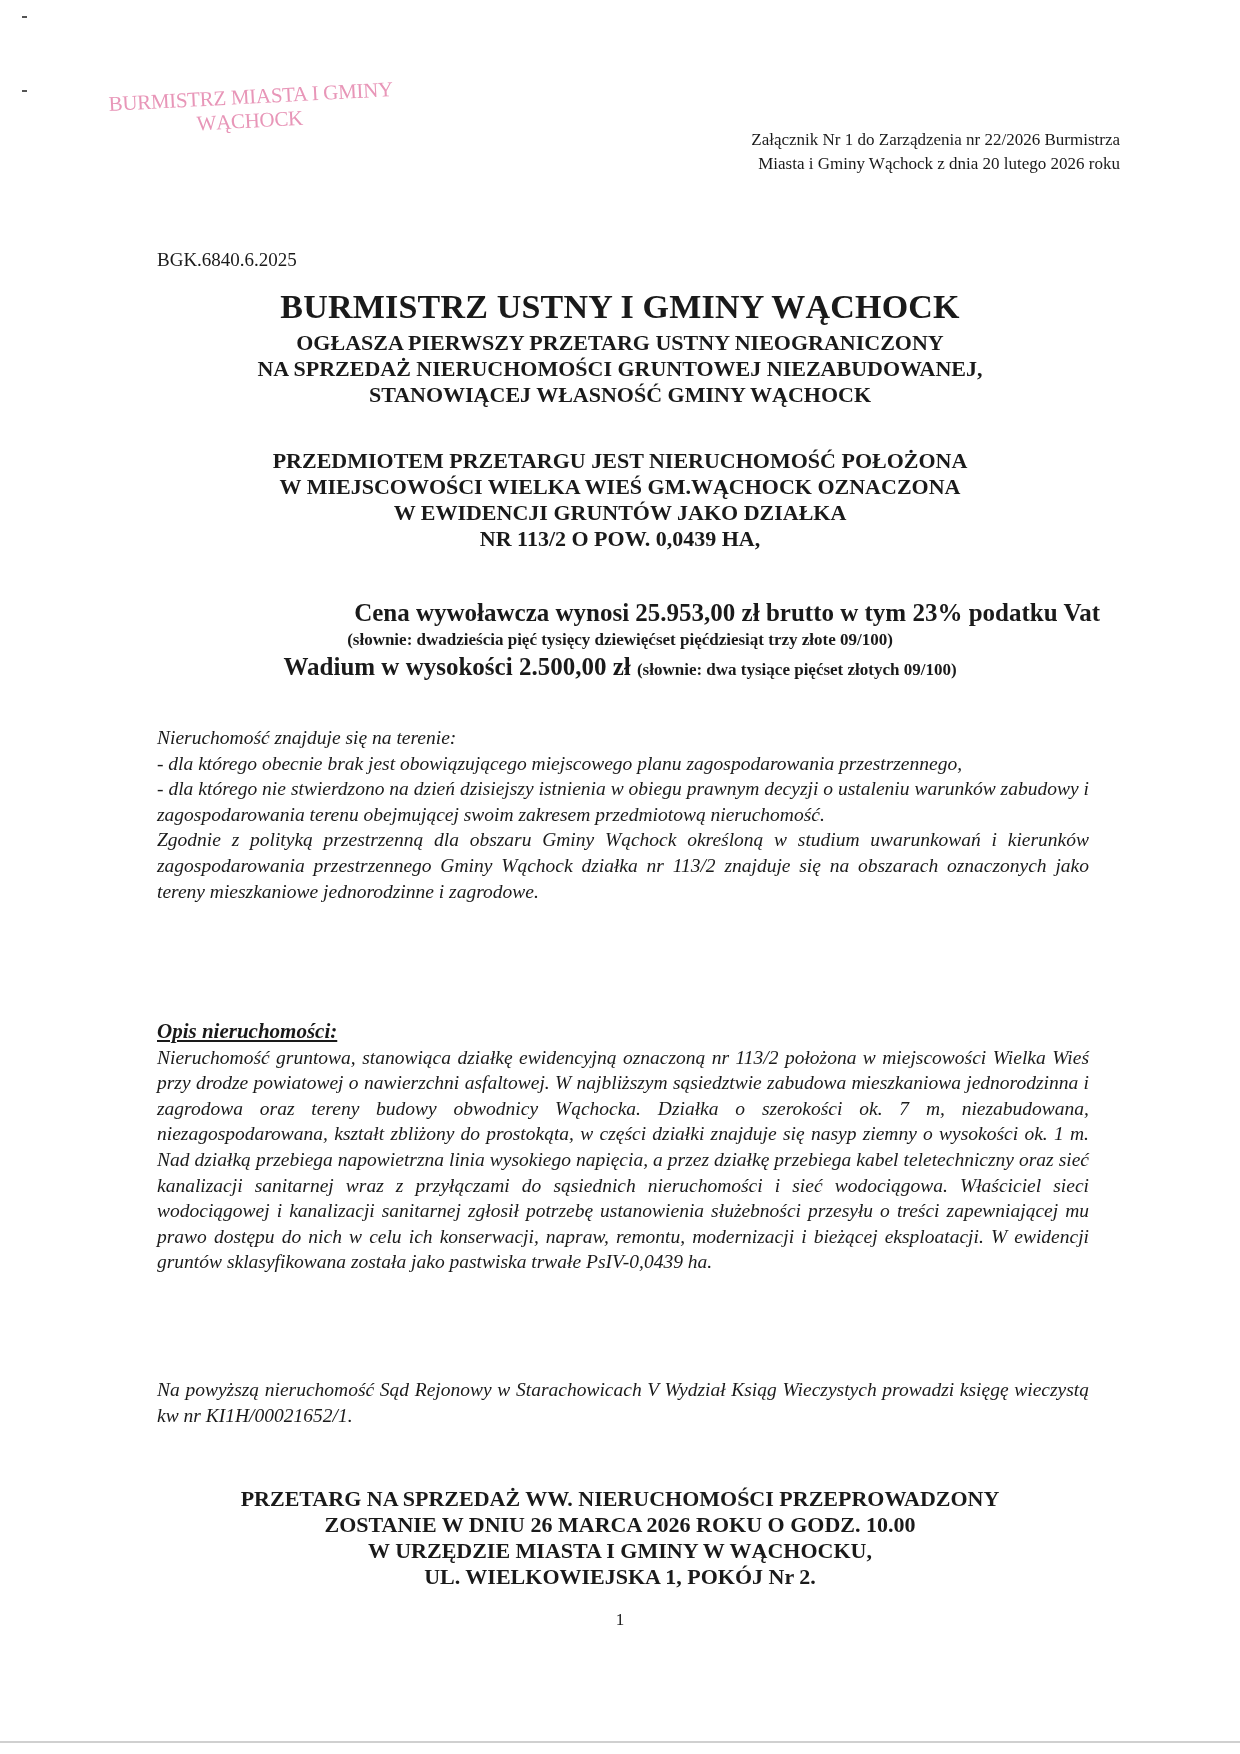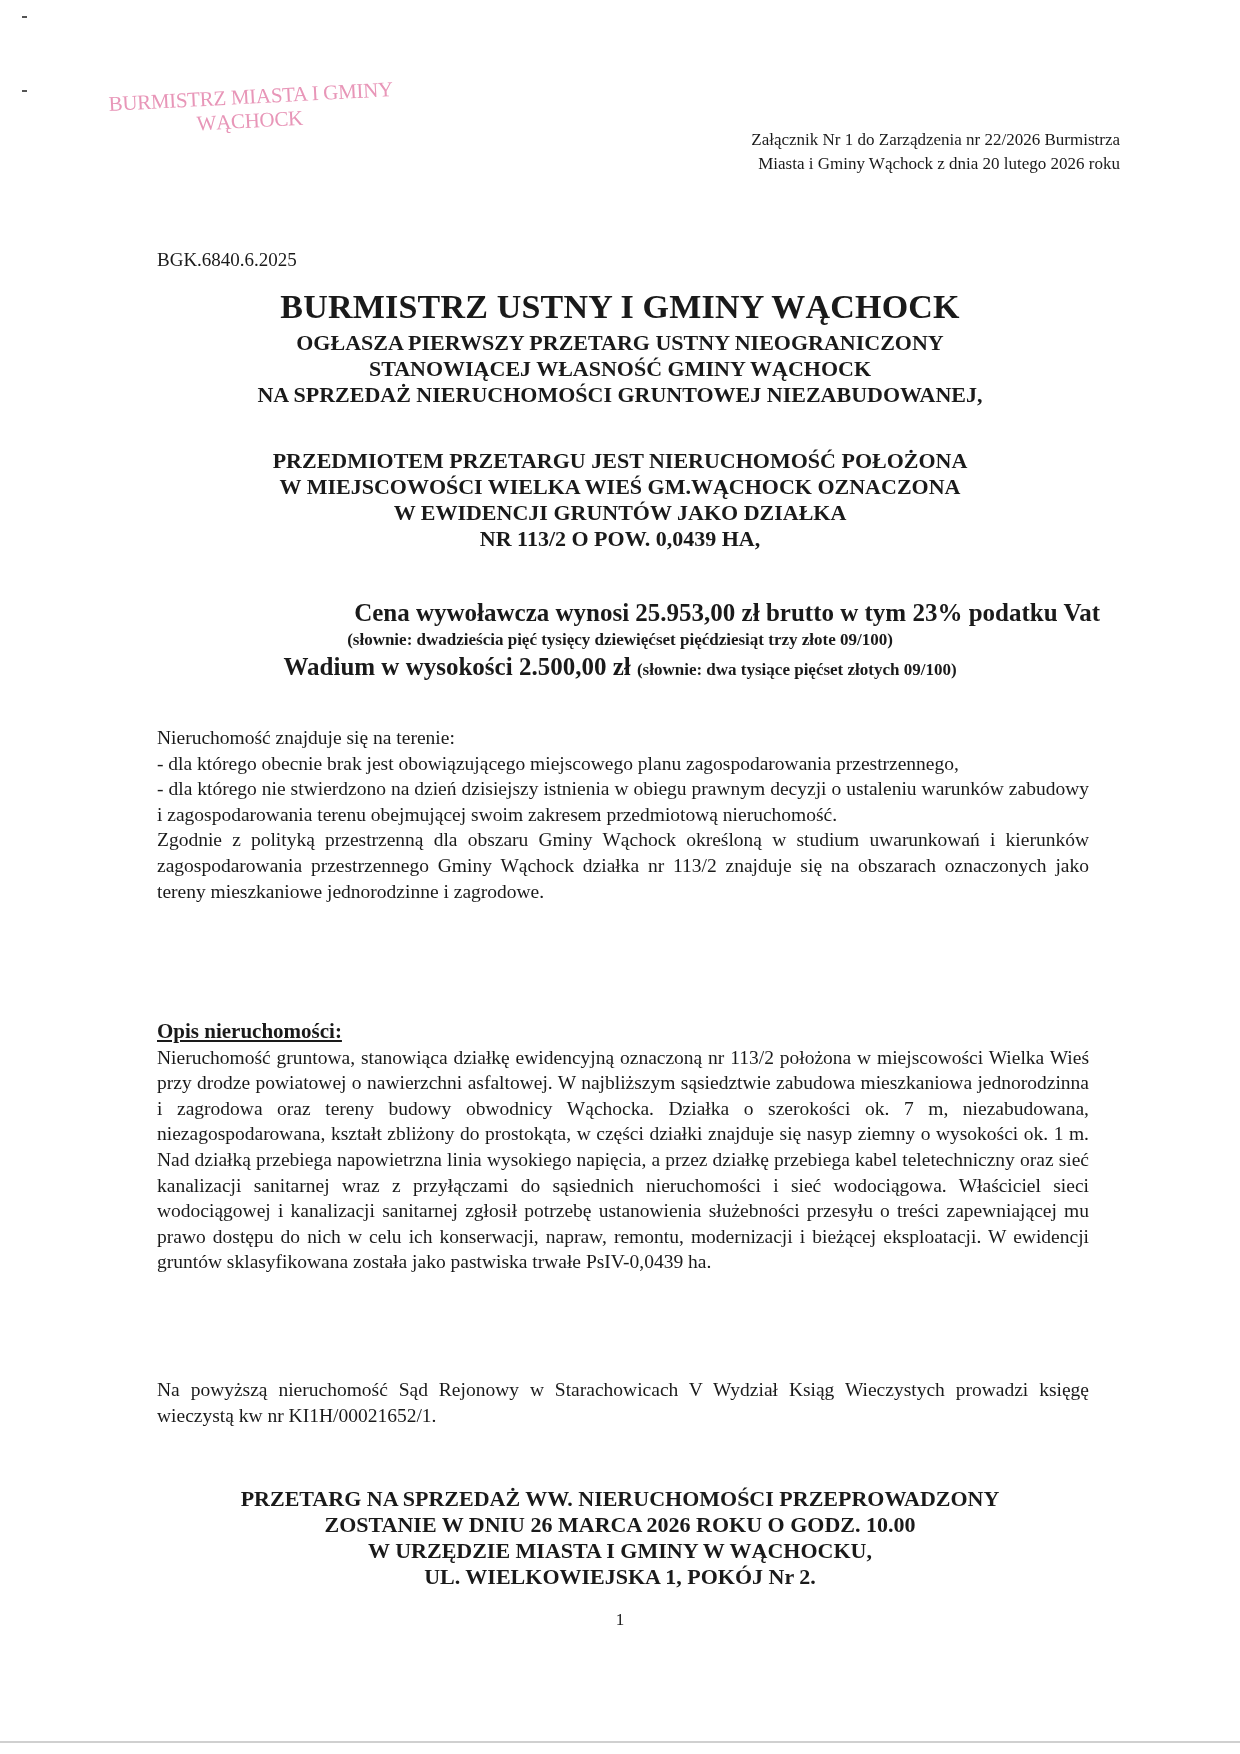--- a/index.html
+++ b/index.html
@@ -16,21 +16,21 @@
     .center { position:absolute; left:140px; width:960px; text-align:center; font-weight:bold; }
     .title { top:288px; font-size:34px; line-height:38px; letter-spacing:0.2px; }
     .subtitle { top:330px; font-size:22px; line-height:26px;text-align:center; }
     .subject { top:448px; font-size:22px; line-height:26px; }
     .price { top:598px; }
     .price .l1 { font-size:25px; line-height:30px;text-align:right; }
     .price .l2 { font-size:17px; line-height:24px; }
     .price .l3 { font-size:25px; line-height:30px; }
     .price .l3 .small { font-size:17px; }
     .body-text { position:absolute; left:157px; width:932px; font-size:19.5px; line-height:25.6px; text-align:justify; }
-    .body-text p { margin:0; }
+    .body-text p { margin:0;font-style:italic; }
     .intro { top:725px; }
     .desc-head { font-weight:bold; text-decoration:underline; font-size:21px; }
     .desc { top:1019px; }
     .court { top:1377px; }
     .auction { top:1486px; font-size:22px; line-height:26px; }
     .page-num { position:absolute; left:0; width:1240px; top:1610px; text-align:center; font-size:17px; }
     .scan-edge { position:absolute; left:0; top:1741px; width:1240px; height:2px; background:#d0d0d0; }
   </style>
 </head>
 <body>
@@ -47,22 +47,22 @@
   <div>Załącznik Nr 1 do Zarządzenia nr 22/2026 Burmistrza</div>
   <div>Miasta i Gminy Wąchock z dnia 20 lutego 2026 roku</div>
 </div>
 
 <div class="ref">BGK.6840.6.2025</div>
 
 <div class="center title">BURMISTRZ USTNY I GMINY WĄCHOCK</div>
 
 <div class="center subtitle">
   <div>OGŁASZA PIERWSZY PRZETARG USTNY NIEOGRANICZONY</div>
+  <div>NA SPRZEDAŻ NIERUCHOMOŚCI GRUNTOWEJ NIEZABUDOWANEJ,</div>
   <div>STANOWIĄCEJ WŁASNOŚĆ GMINY WĄCHOCK</div>
-  <div>NA SPRZEDAŻ NIERUCHOMOŚCI GRUNTOWEJ NIEZABUDOWANEJ,</div>
 </div>
 
 <div class="center subject">
   <div>PRZEDMIOTEM PRZETARGU JEST NIERUCHOMOŚĆ POŁOŻONA</div>
   <div>W MIEJSCOWOŚCI WIELKA WIEŚ GM.WĄCHOCK OZNACZONA</div>
   <div>W EWIDENCJI GRUNTÓW JAKO DZIAŁKA</div>
   <div>NR 113/2 O POW. 0,0439 HA,</div>
 </div>
 
 <div class="center price">

